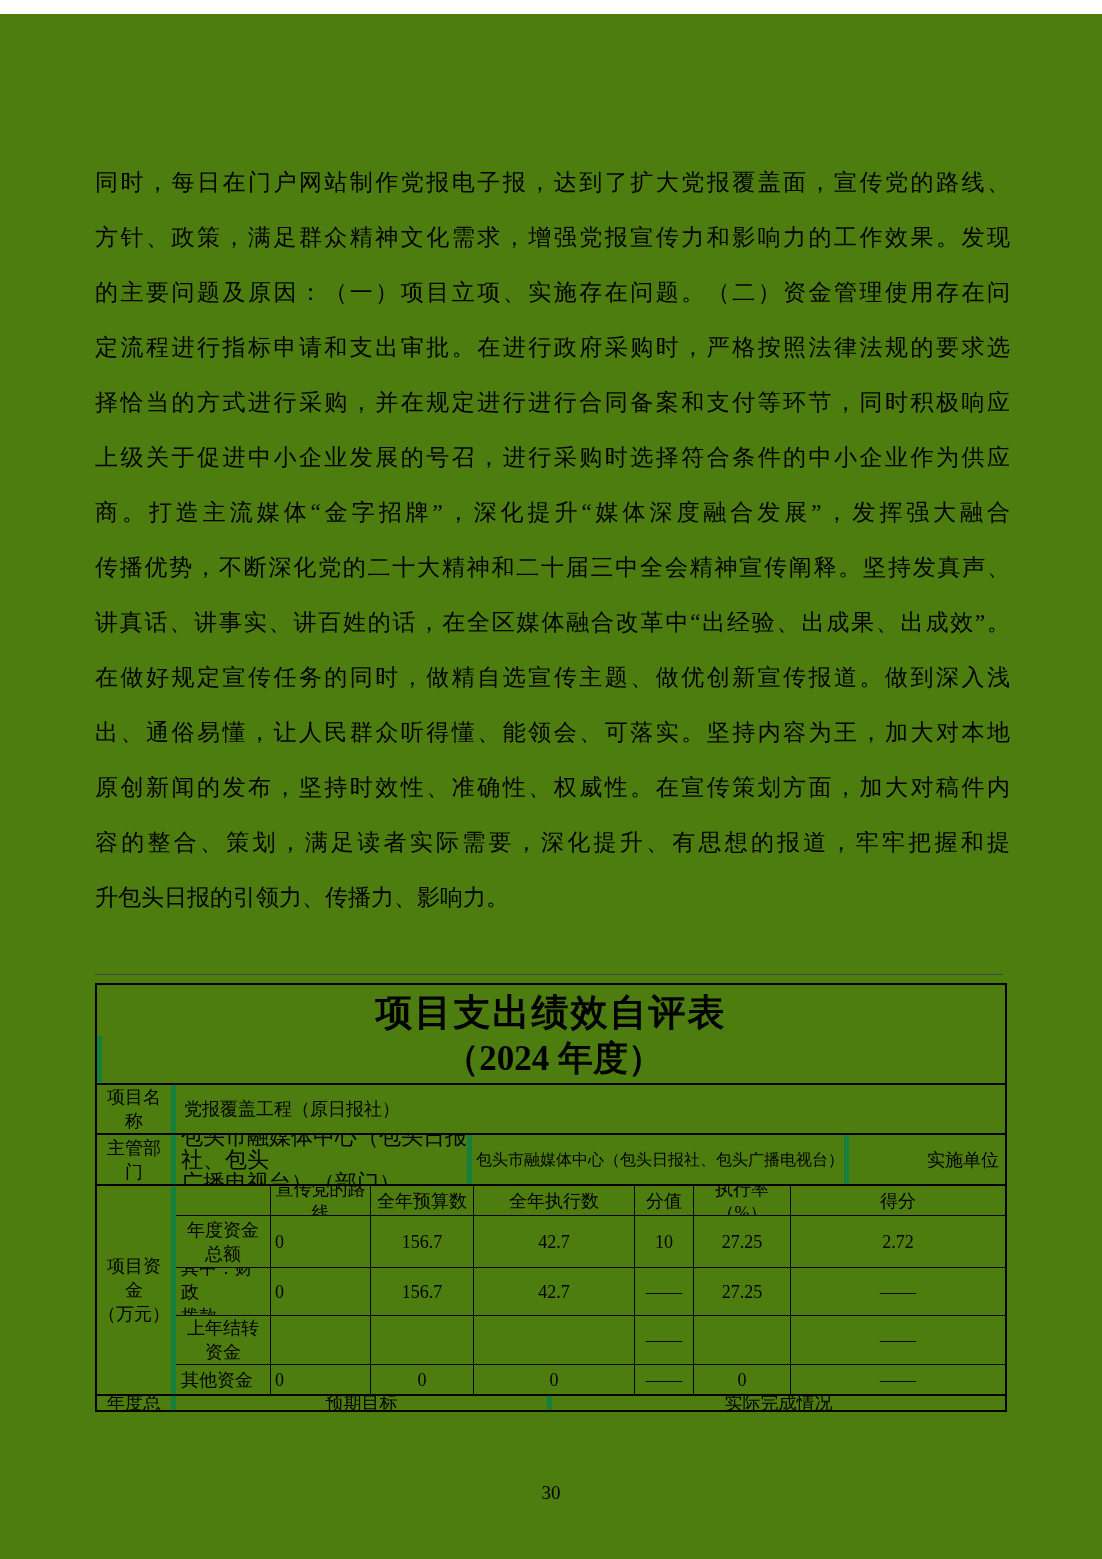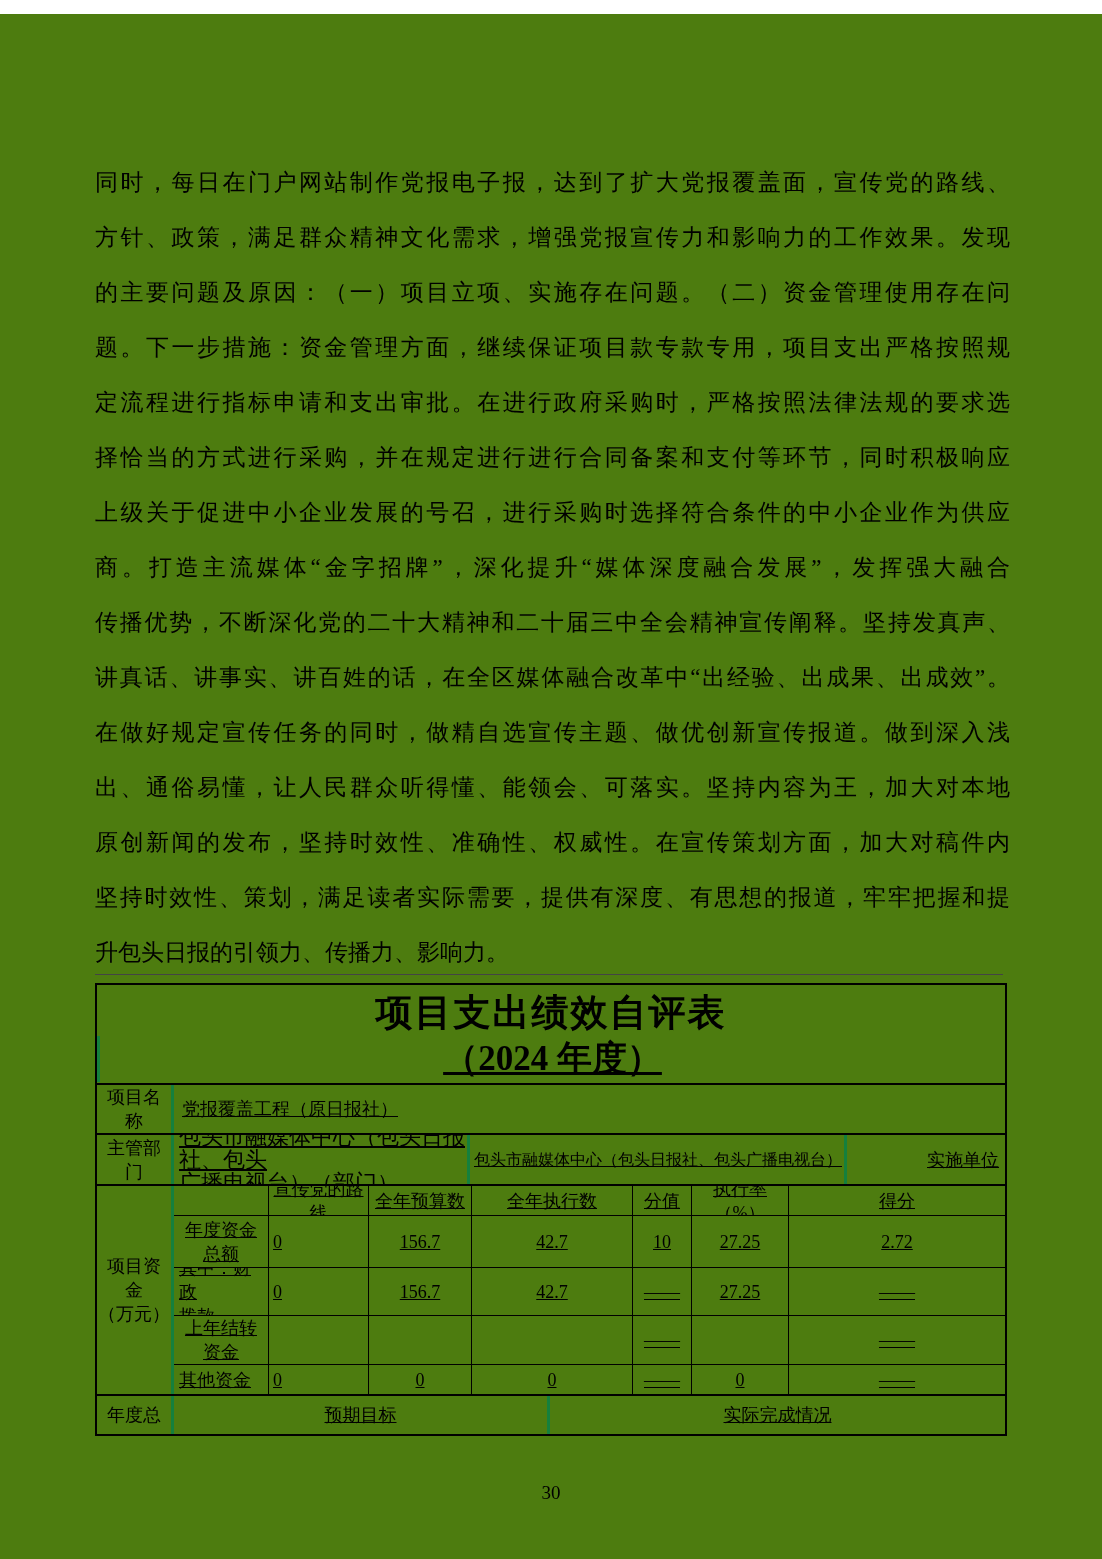--- a/index.html
+++ b/index.html
@@ -50,42 +50,42 @@
   .eval-table {
     position: absolute;
     left: 95px;
     top: 969px;
     width: 912px;
     border: 2px solid #000;
     font-size: 18px;
     line-height: 24px;
   }
   .row { display: flex; width: 100%; }
-  .row > * + * { border-left: 3px solid #15803d; text-decoration: underline; }
+  .row > * + * { border-left: 5px solid #15803d; }
   .row.bt2 { border-top: 2px solid #000; }
 
   .cell {
     display: flex;
     align-items: center;
     justify-content: center;
     text-align: center;
     white-space: pre-line;
     overflow: hidden;
   }
   .cell.left  { justify-content: flex-start; text-align: left; }
   .cell.right { justify-content: flex-end;  text-align: right; }
 
   .r-title { height: 98px; display: block; text-align: center; padding-top: 5px; }
   .t1 { font-size: 37px; font-weight: bold; line-height: 46px; letter-spacing: 2px; }
   .t2 { font-size: 35px; font-weight: bold; line-height: 46px; }
 
   .r-name { height: 50px; }
   .r-dept { height: 51px; }
   .r-fund { min-height: 208px; }
-  .r-total { height: 40px; }
+  .r-total { height: 16px; }
 
   .w-label { width: 74px; flex: 0 0 74px; }
   .flex1 { flex: 1 1 auto; }
 
   .name-value { padding-left: 8px; }
   .dept-value { width: 296px; flex: 0 0 296px; font-size: 22px; line-height: 23px; padding-left: 5px; }
   .impl-label { width: 161px; flex: 0 0 161px; padding-right: 6px; }
   .impl-value { font-size: 16px; padding-left: 4px; white-space: nowrap; }
 
   .fund-right { flex: 1 1 auto; display: flex; flex-direction: column; }
@@ -122,31 +122,30 @@
 </style>
 </head>
 <body>
 
 <div class="page">
 
   <div class="body-text">
     <div class="tline">同时，每日在门户网站制作党报电子报，达到了扩大党报覆盖面，宣传党的路线、</div>
     <div class="tline">方针、政策，满足群众精神文化需求，增强党报宣传力和影响力的工作效果。发现</div>
     <div class="tline">的主要问题及原因：（一）项目立项、实施存在问题。（二）资金管理使用存在问</div>
-    <div class="tline">题。下一步措施：资金管理方面，继续保证项目款专款专用，项目支出严格按照规</div>
     <div class="tline">定流程进行指标申请和支出审批。在进行政府采购时，严格按照法律法规的要求选</div>
     <div class="tline">择恰当的方式进行采购，并在规定进行进行合同备案和支付等环节，同时积极响应</div>
     <div class="tline">上级关于促进中小企业发展的号召，进行采购时选择符合条件的中小企业作为供应</div>
     <div class="tline">商。打造主流媒体“金字招牌”，深化提升“媒体深度融合发展”，发挥强大融合</div>
     <div class="tline">传播优势，不断深化党的二十大精神和二十届三中全会精神宣传阐释。坚持发真声、</div>
     <div class="tline">讲真话、讲事实、讲百姓的话，在全区媒体融合改革中“出经验、出成果、出成效”。</div>
     <div class="tline">在做好规定宣传任务的同时，做精自选宣传主题、做优创新宣传报道。做到深入浅</div>
     <div class="tline">出、通俗易懂，让人民群众听得懂、能领会、可落实。坚持内容为王，加大对本地</div>
     <div class="tline">原创新闻的发布，坚持时效性、准确性、权威性。在宣传策划方面，加大对稿件内</div>
-    <div class="tline">坚持时效性、策划，满足读者实际需要，提供有深度、有思想的报道，牢牢把握和提</div>
+    <div class="tline">容的整合、策划，满足读者实际需要，深化提升、有思想的报道，牢牢把握和提</div>
     <div class="tline no-just">升包头日报的引领力、传播力、影响力。</div>
   </div>
 
   <div class="pre-table-rule"></div>
 
   <div class="eval-table">
 
     <div class="row r-title">
       <div class="t1">项目支出绩效自评表</div>
       <div class="t2">（2024 年度）</div>

